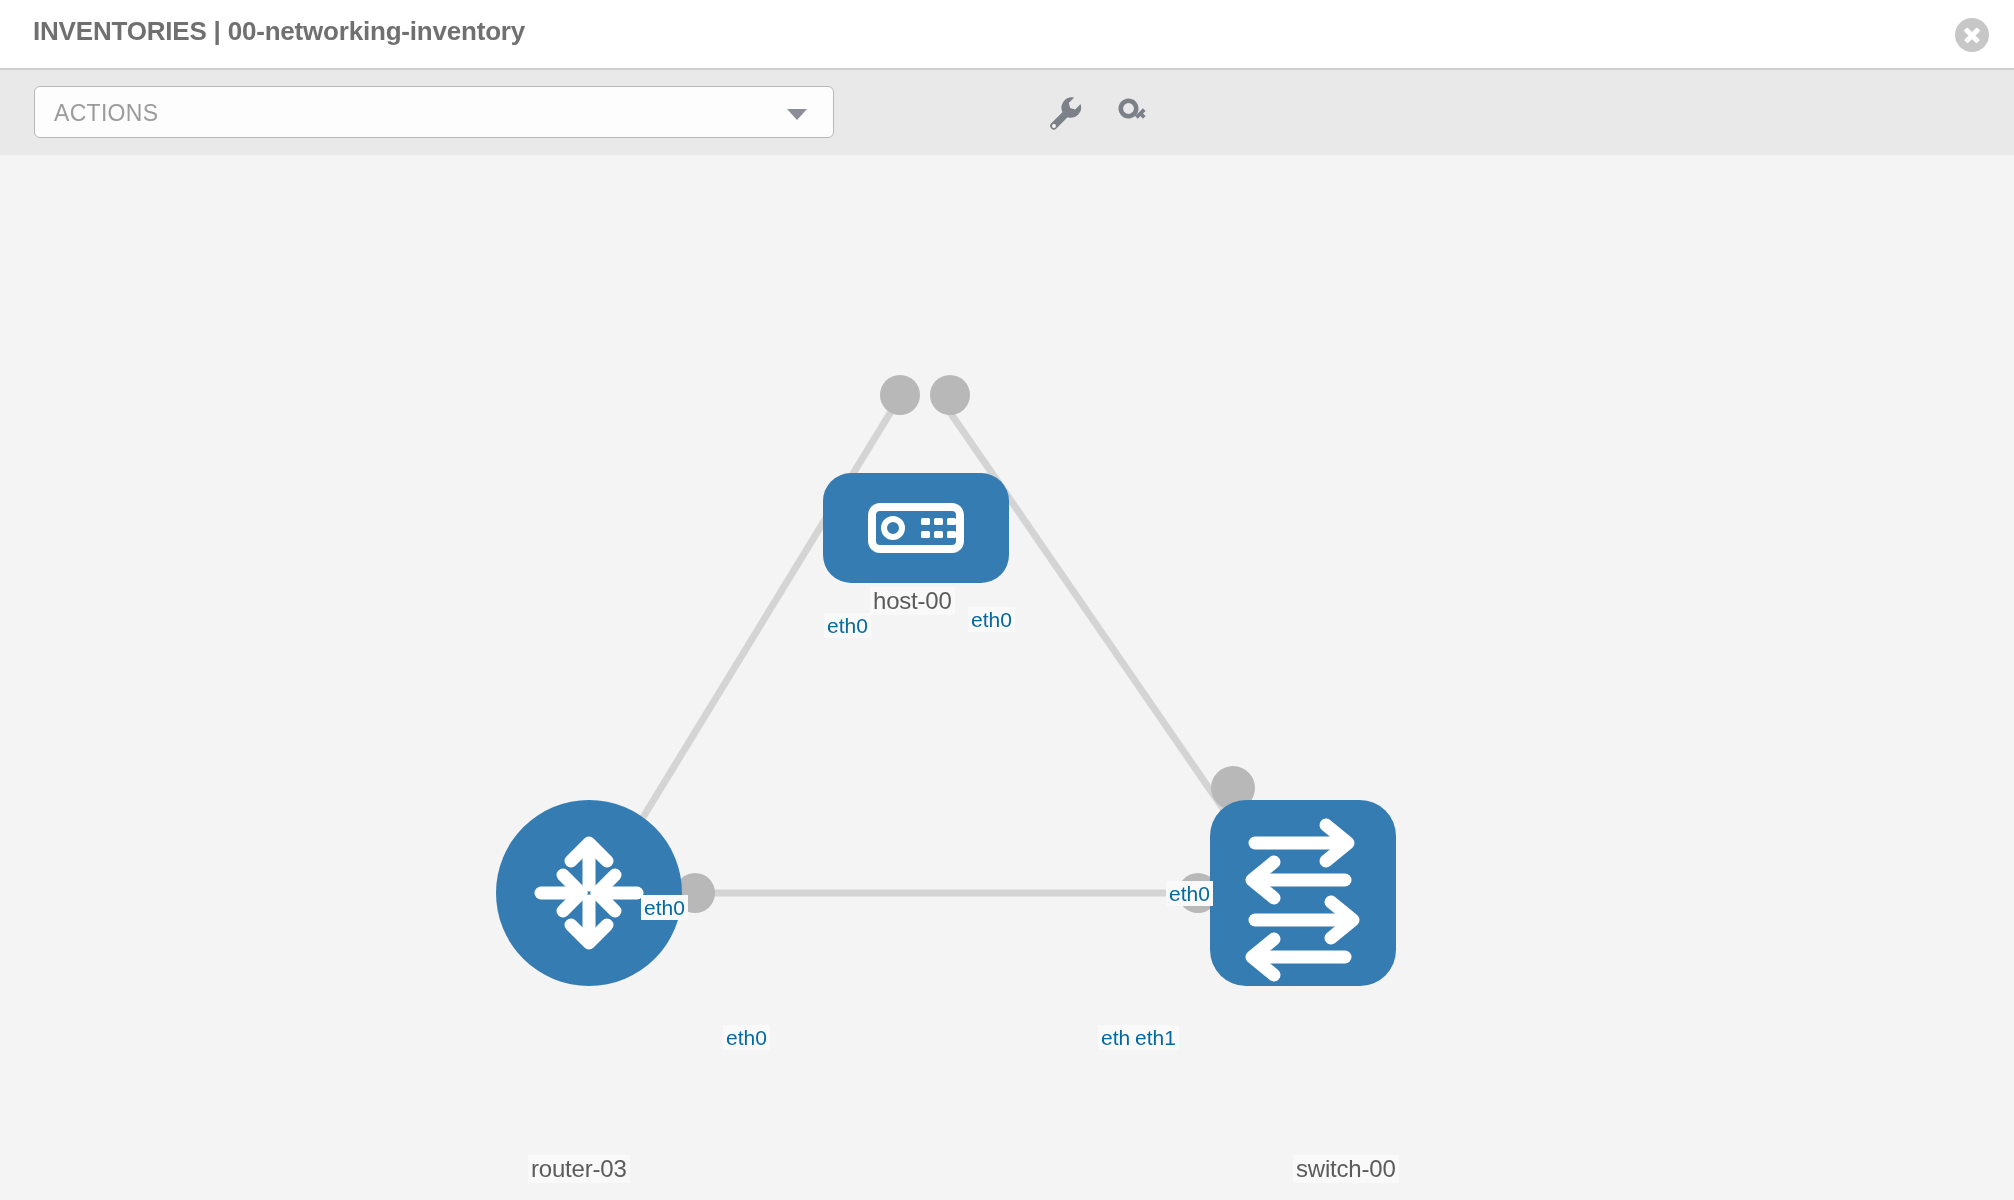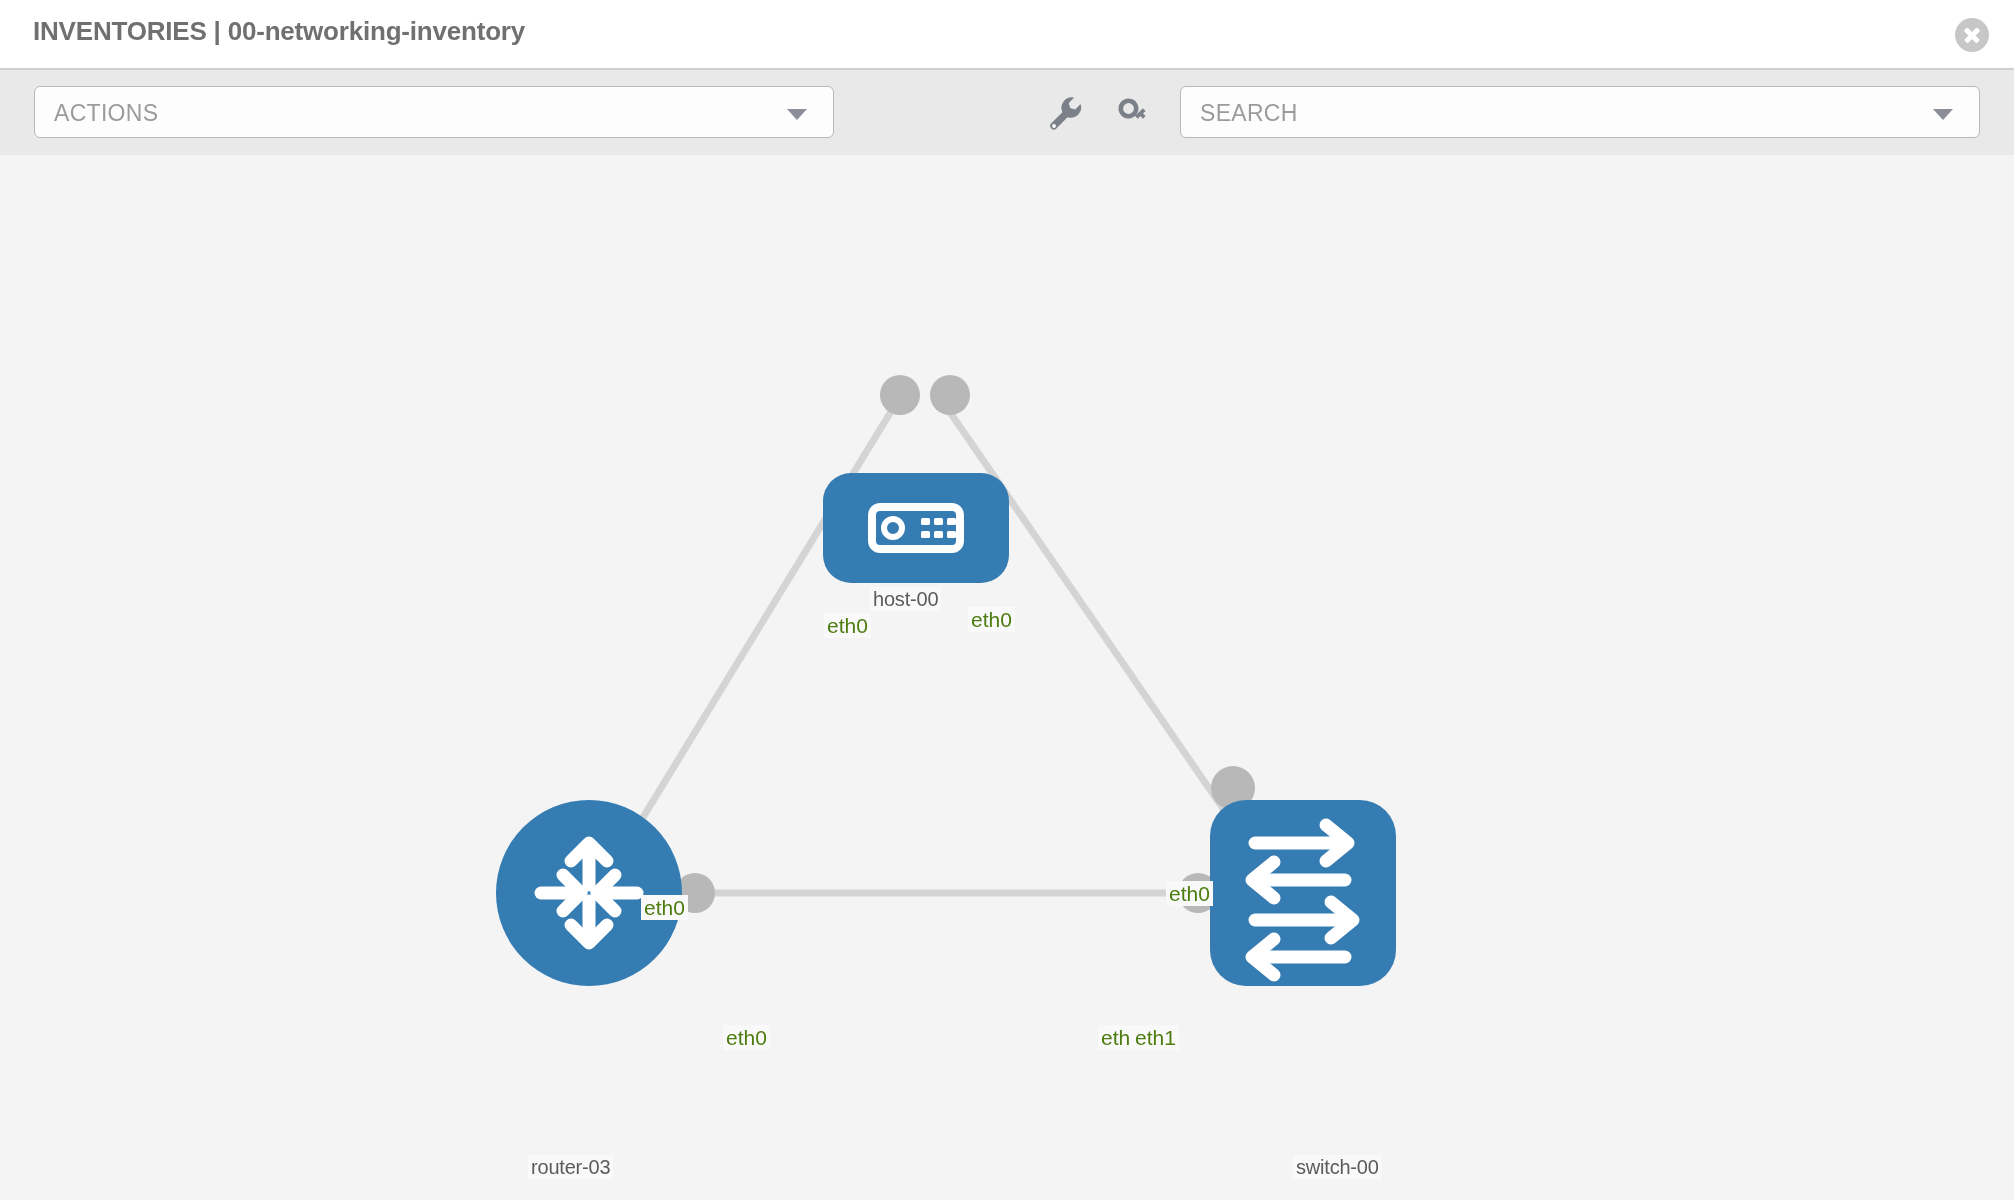--- a/index.html
+++ b/index.html
@@ -143,32 +143,32 @@
   .topology-svg {
     position: absolute;
     left: 0; top: 0;
     width: 2014px;
     height: 1045px;
   }
 
   
   .node-label {
     position: absolute;
-    font-size: 20px;
+    font-size: 24px;
     color: #5b5b5b;
     background: #f9f9f9;
     white-space: nowrap;
     letter-spacing: -0.2px;
     line-height: 1;
     padding: 2px 3px;
   }
   .iface-label {
     position: absolute;
     font-size: 21px;
-    color: #4d7c0f;
+    color: #0369a1;
     background: #f9f9f9;
     white-space: nowrap;
     line-height: 1;
     padding: 2px 3px;
   }
 </style>
 </head>
 <body>
 
 <div class="header">
@@ -189,24 +189,20 @@
       <circle cx="12" cy="36" r="1.9" fill="#ffffff"></circle>
     </svg>
   </div>
 
   <div class="tool-icon key">
     <svg width="44" height="44" viewBox="0 0 44 44" aria-hidden="true">
       <path d="M18.5 8.5a10 10 0 1 0 6.6 17.5l2.7 2.7 2.6-2.6 2.6 2.6 2.6-2.6-2.6-2.6 2.6-2.6-2.7-2.7-7.2 7.2A10 10 0 0 0 18.5 8.5zm0 4.6a5.4 5.4 0 1 1 0 10.8 5.4 5.4 0 0 1 0-10.8z" fill="#7b8089"></path>
     </svg>
   </div>
 
-  <div class="search-box">
-    <span class="label">SEARCH</span>
-    <span class="caret"></span>
-  </div>
 </div>
 
 <div class="canvas">
 
   <svg class="topology-svg" viewBox="0 0 2014 1045">
 
     <g>
       <line x1="895" y1="250" x2="620" y2="700" stroke="#d4d4d4" stroke-width="7"></line>
       <line x1="945" y1="250" x2="1255" y2="700" stroke="#d4d4d4" stroke-width="7"></line>
       <line x1="660" y1="738" x2="1240" y2="738" stroke="#d4d4d4" stroke-width="7"></line>

